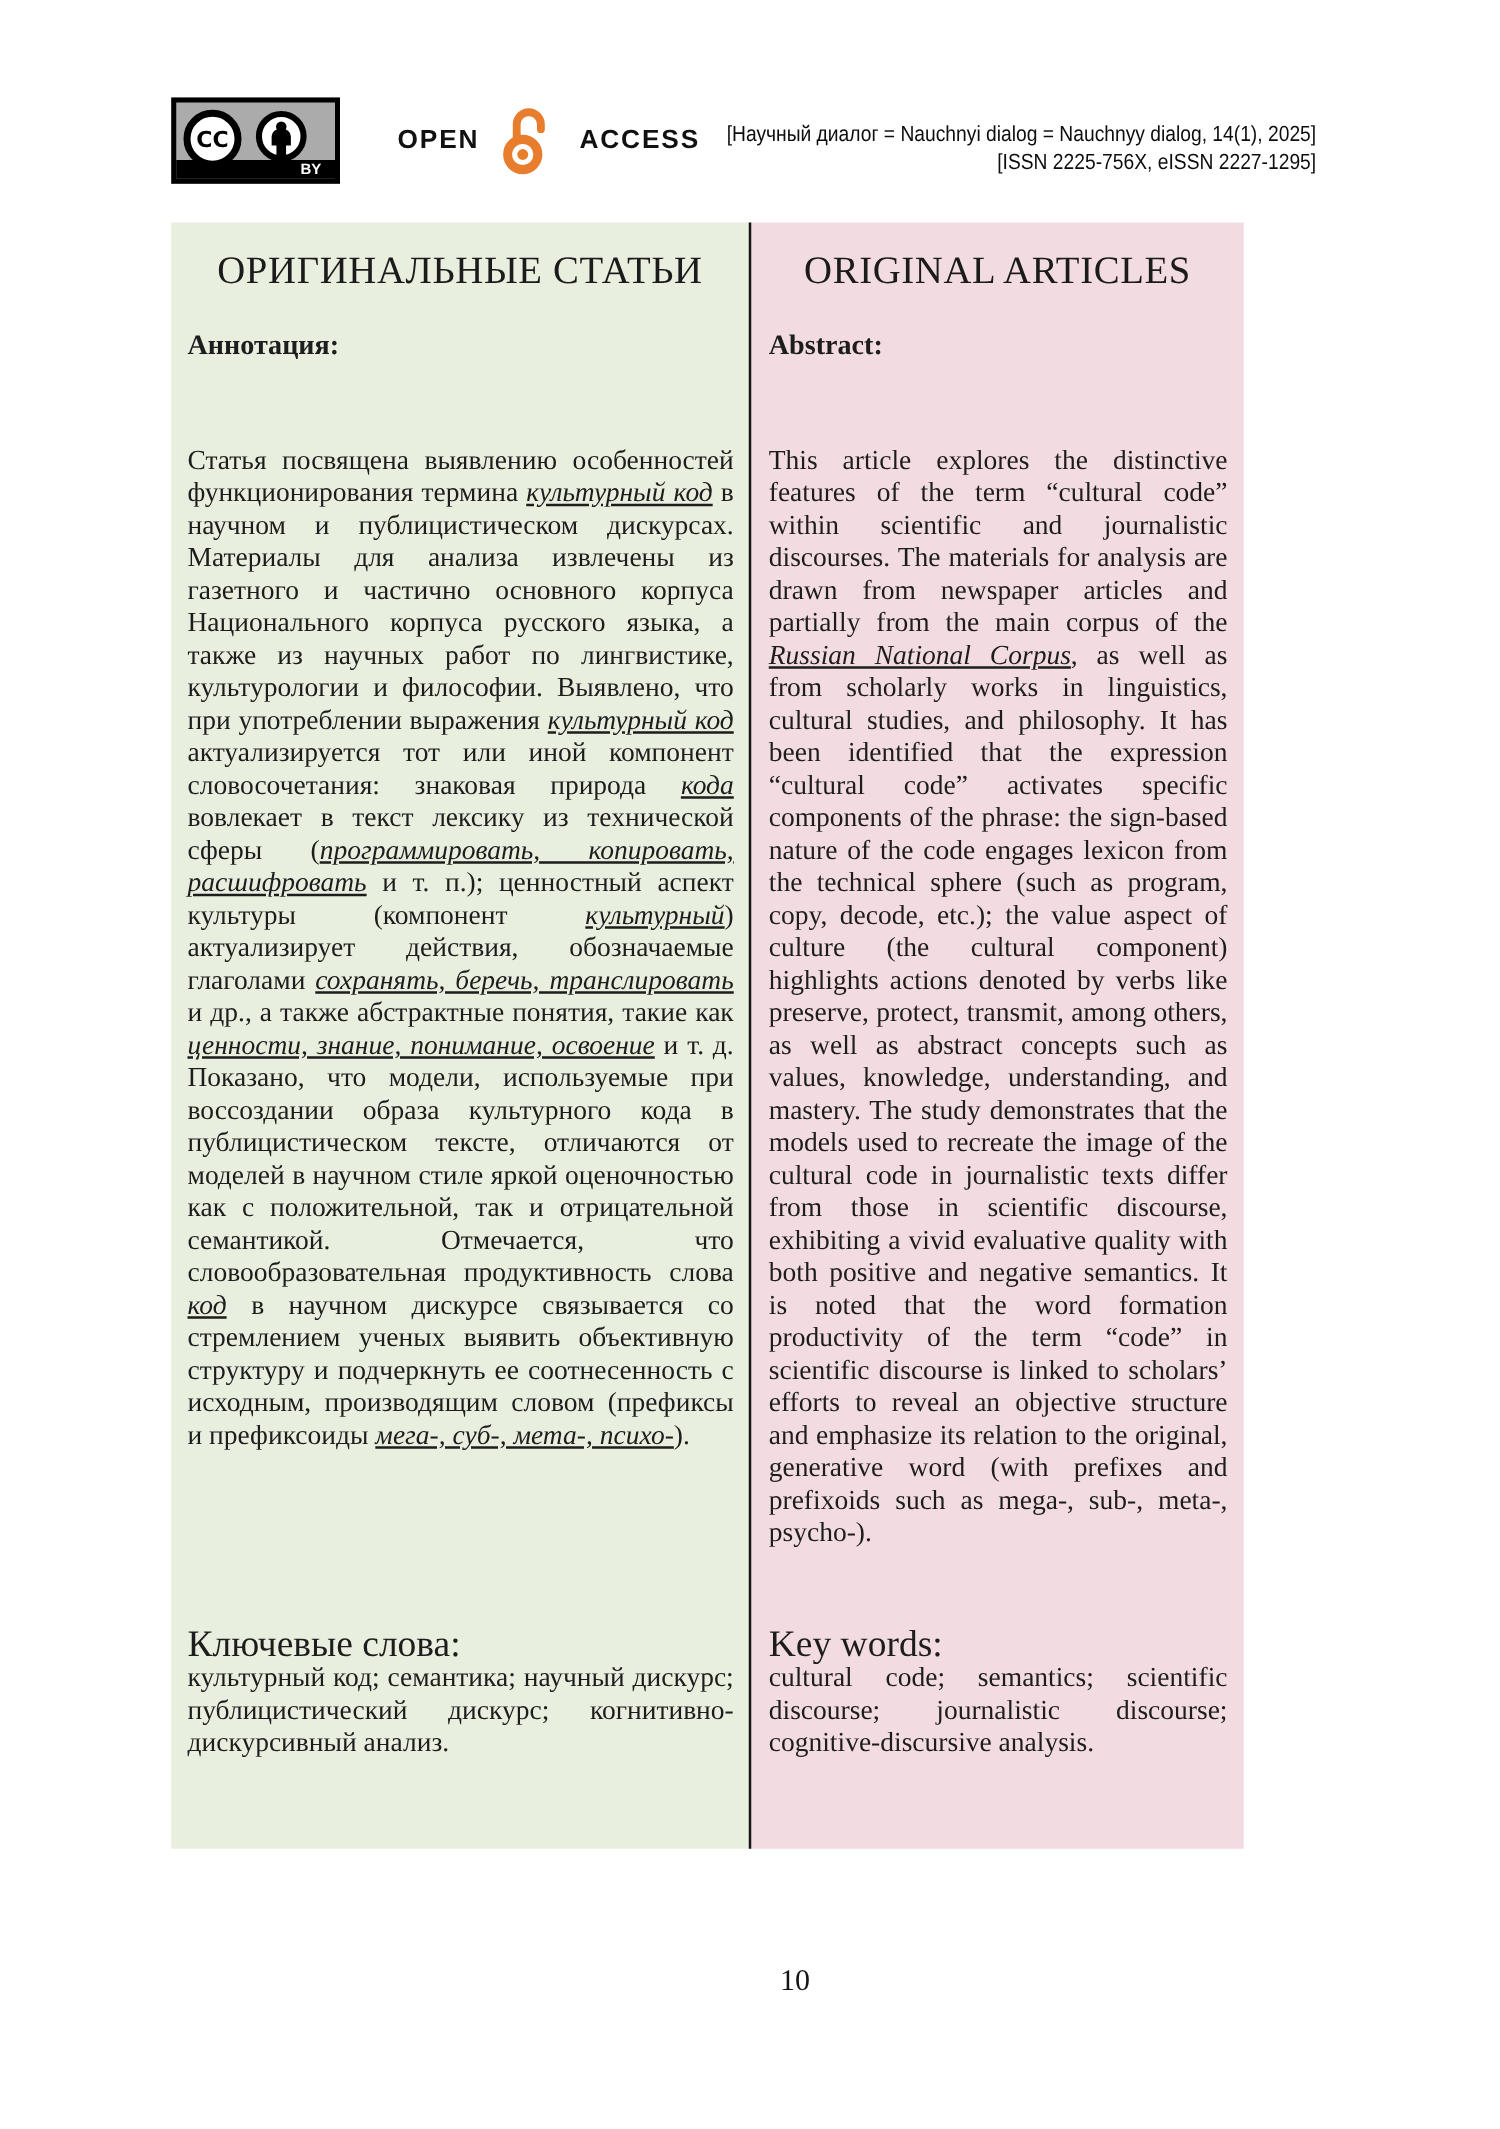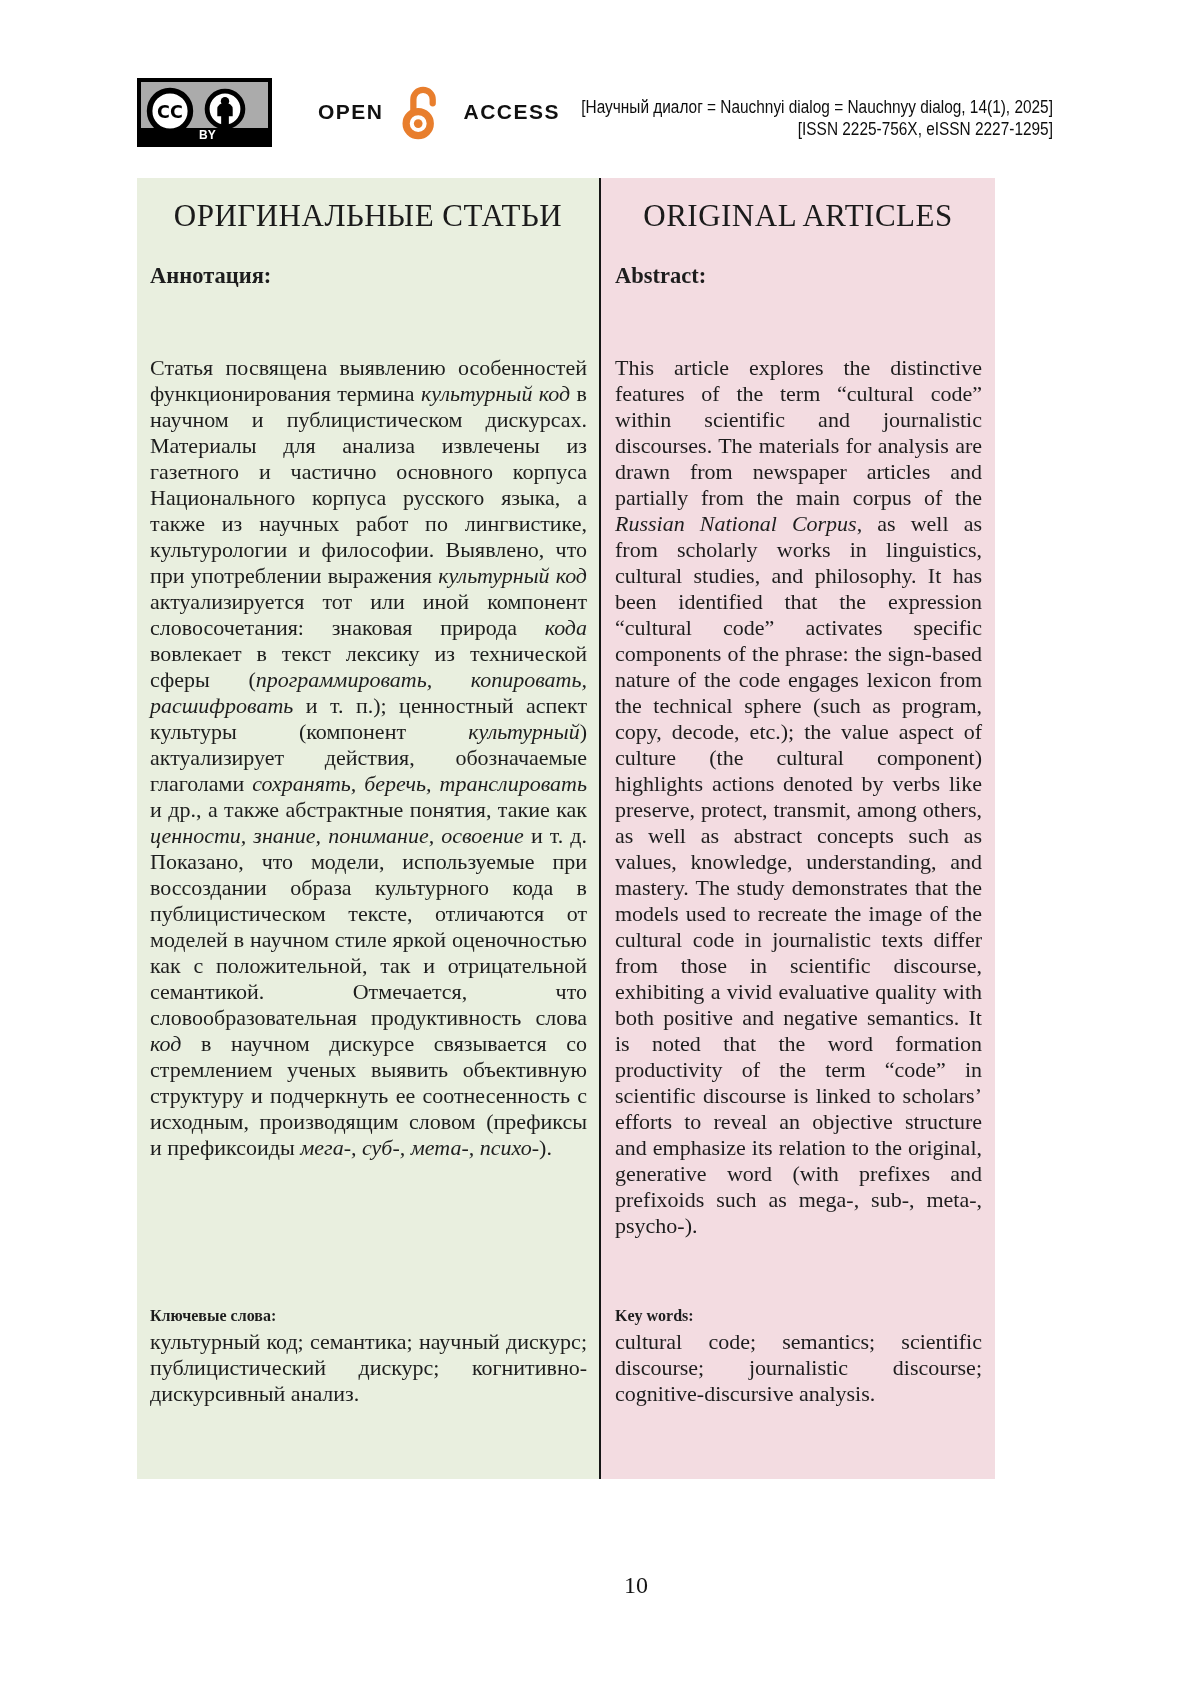--- a/index.html
+++ b/index.html
@@ -4,21 +4,21 @@
 <style>
   html,body{margin:0;padding:0;}
   body{width:1200px;height:1703px;background:#ffffff;position:relative;
        font-family:"Liberation Serif",serif;color:#1d1d1d;}
   .page{position:absolute;inset:0;}
 
   
   .cc-badge{position:absolute;left:137px;top:78px;width:135px;height:69px;
             background:#ababab;border:4px solid #000;box-sizing:border-box;}
   .cc-strip{position:absolute;left:0;right:0;bottom:0;height:15px;background:#000;}
-  .cc-by-label{position:absolute;bottom:0;left:58px;width:48px;text-align:left;color:#fff;
+  .cc-by-label{position:absolute;bottom:0;left:68px;width:48px;text-align:right;color:#fff;
             font-family:"Liberation Sans",sans-serif;font-weight:bold;font-size:12px;line-height:15px;}
   .cc-circle{position:absolute;left:5px;top:5px;width:48px;height:48px;}
   .person-circle{position:absolute;left:63px;top:6px;width:42px;height:42px;}
 
   .oa-logo{position:absolute;left:318px;top:84px;height:56px;display:flex;align-items:center;gap:17px;}
   .oa-word{font-family:"Liberation Sans",sans-serif;font-weight:bold;font-size:21px;
            letter-spacing:1.5px;color:#111;}
   .oa-lock{width:46px;height:58px;}
 
   .citation{position:absolute;right:147px;top:96px;text-align:right;
@@ -29,27 +29,27 @@
   .abstract-box{position:absolute;left:137px;top:178px;width:917px;height:1301px;display:flex;}
   .col{position:relative;height:100%;}
   .col-ru{width:462px;background:#e9efdf;}
   .col-en{width:396px;background:#f3dce1;border-left:2px solid #161616;box-sizing:border-box;}
   .col-title{position:absolute;top:20px;left:0;right:0;margin:0;text-align:center;
              font-size:31px;font-weight:normal;letter-spacing:0.5px;color:#1b1b1b;}
   .abs-label{position:absolute;top:85px;font-weight:bold;font-size:22.5px;}
   .abs-body{position:absolute;top:177px;margin:0;font-size:22px;line-height:26px;
             text-align:justify;color:#1d1d1d;}
   .kw{position:absolute;top:1125px;font-size:22px;line-height:26px;}
-  .kw .kw-label{font-weight:bold;font-size:16px;}
+  .kw .kw-label{font-weight:normal;font-size:30px;}
   .kw p{margin:0;text-align:justify;}
   .col-ru .abs-label,.col-ru .abs-body,.col-ru .kw{left:13px;}
   .col-ru .abs-body,.col-ru .kw{right:12px;}
   .col-en .abs-label,.col-en .abs-body,.col-en .kw{left:14px;}
   .col-en .abs-body,.col-en .kw{right:13px;}
-  .it{font-style:italic;}
+  .it{font-style:italic;text-decoration:underline;}
 
   
   .pageno{position:absolute;left:0;width:1200px;top:1572px;text-align:center;
           font-size:24px;color:#141414;padding-left:36px;}
 </style>
 </head>
 <body>
 
 <div class="page">
 

